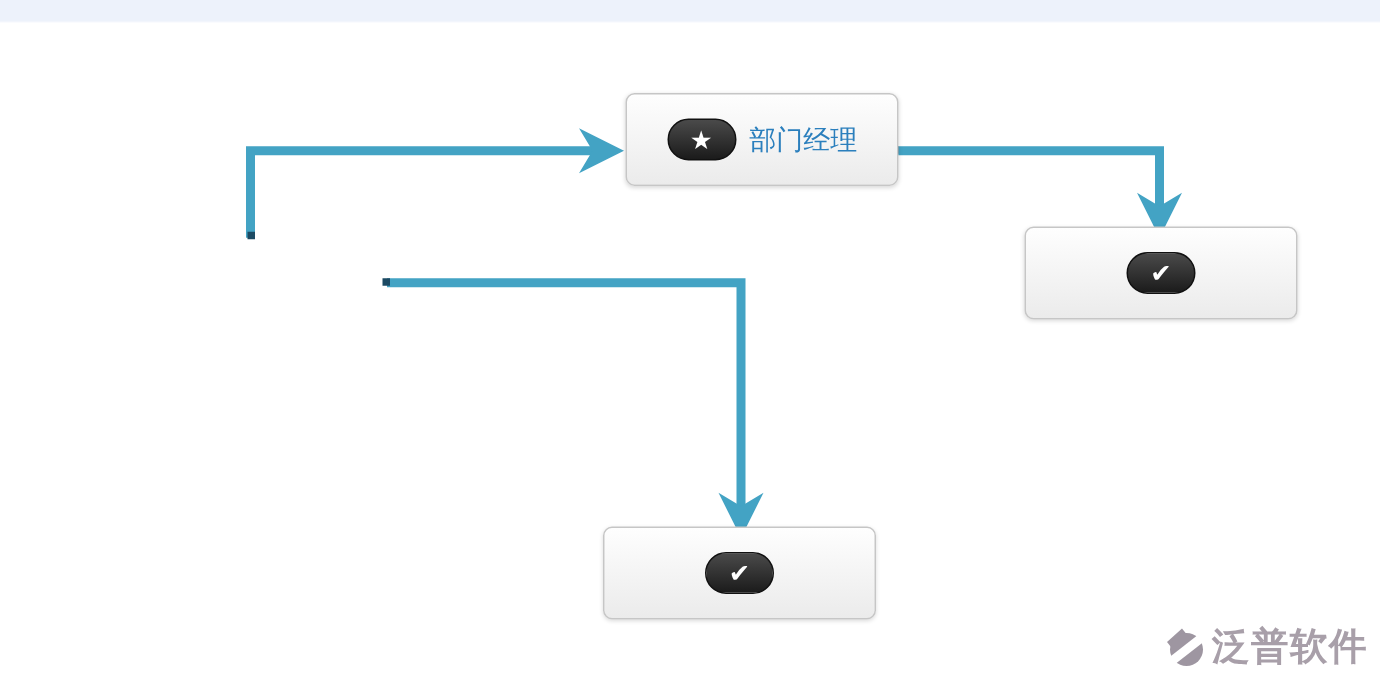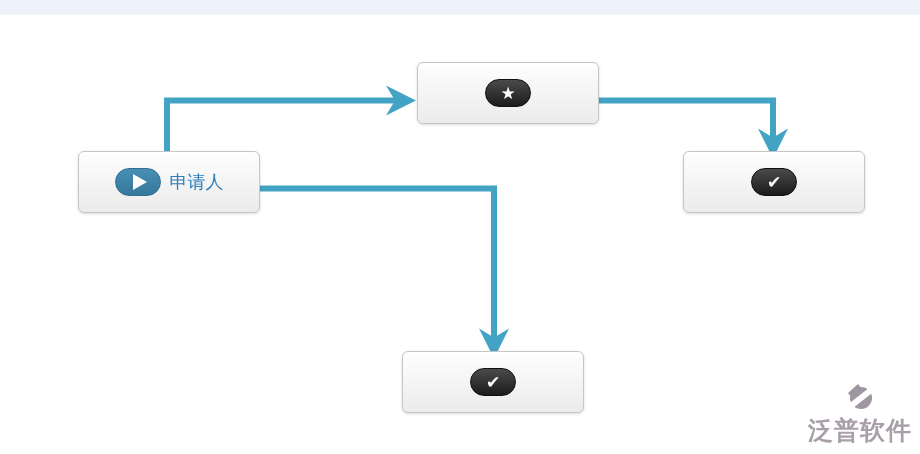--- a/index.html
+++ b/index.html
@@ -21,21 +21,21 @@
     display:flex;align-items:center;justify-content:center;gap:9px;cursor:pointer;}
   .node-label{color:var(--node-label);font-size:18px;white-space:nowrap;}
   .pill{width:46px;height:28px;border-radius:14px;flex:0 0 auto;
     display:flex;align-items:center;justify-content:center;}
   .pill.dark{background:linear-gradient(#4a4a4a,#1b1b1b);border:1px solid #111;}
   .pill.blue{background:linear-gradient(#478fb3,#35789c);border:1px solid #2f6f93;}
   .tri{width:0;height:0;border-left:14px solid #fff;border-top:8px solid transparent;
     border-bottom:8px solid transparent;margin-left:4px;}
   .glyph{color:#fff;font-size:17px;line-height:1;}
   .watermark{position:absolute;right:8px;bottom:7px;text-align:center;}
-  .wm-row{display:flex;align-items:center;justify-content:space-between;gap:3px;flex-direction:column;}
+  .wm-row{display:flex;align-items:center;justify-content:space-between;gap:3px;}
   .wm-brand{color:var(--watermark-text);font-size:25px;font-weight:bold;letter-spacing:1px;}
   .wm-url{color:var(--watermark-url);font-size:13px;font-weight:bold;
     font-family:"Liberation Serif", serif;letter-spacing:1px;margin-top:1px;}
 </style>
 </head>
 <body>
 
 <div class="topbar"></div>
 
 <div class="canvas">
@@ -49,31 +49,26 @@
     <polygon class="arrowhead" points="773,151 758,121 773,130 788,121"></polygon>
 
     <path class="connector-line" d="M258,181 H494 V331"></path>
     <polygon class="arrowhead" points="494,351 479,321 494,330 509,321"></polygon>
 
     <rect class="anchor-dot" x="165" y="147" width="5" height="5"></rect>
     <rect class="anchor-dot" x="255" y="178" width="5" height="5"></rect>
     <rect class="anchor-dot" x="594" y="90" width="5" height="5"></rect>
   </svg>
 
-  <div class="node" style="left:78px;top:136px">
-    <span class="pill blue">
-        <span class="tri"></span>
-      </span>
-    <span class="node-label">申请人</span>
-  </div>
 
   <div class="node" style="left:417px;top:47px">
     <span class="pill dark">
         <span class="glyph">★</span>
       </span>
+    <span class="node-label">部门经理</span>
   </div>
 
   <div class="node" style="left:683px;top:136px">
     <span class="pill dark">
         <span class="glyph">✔</span>
       </span>
   </div>
 
   <div class="node" style="left:402px;top:336px">
     <span class="pill dark">

